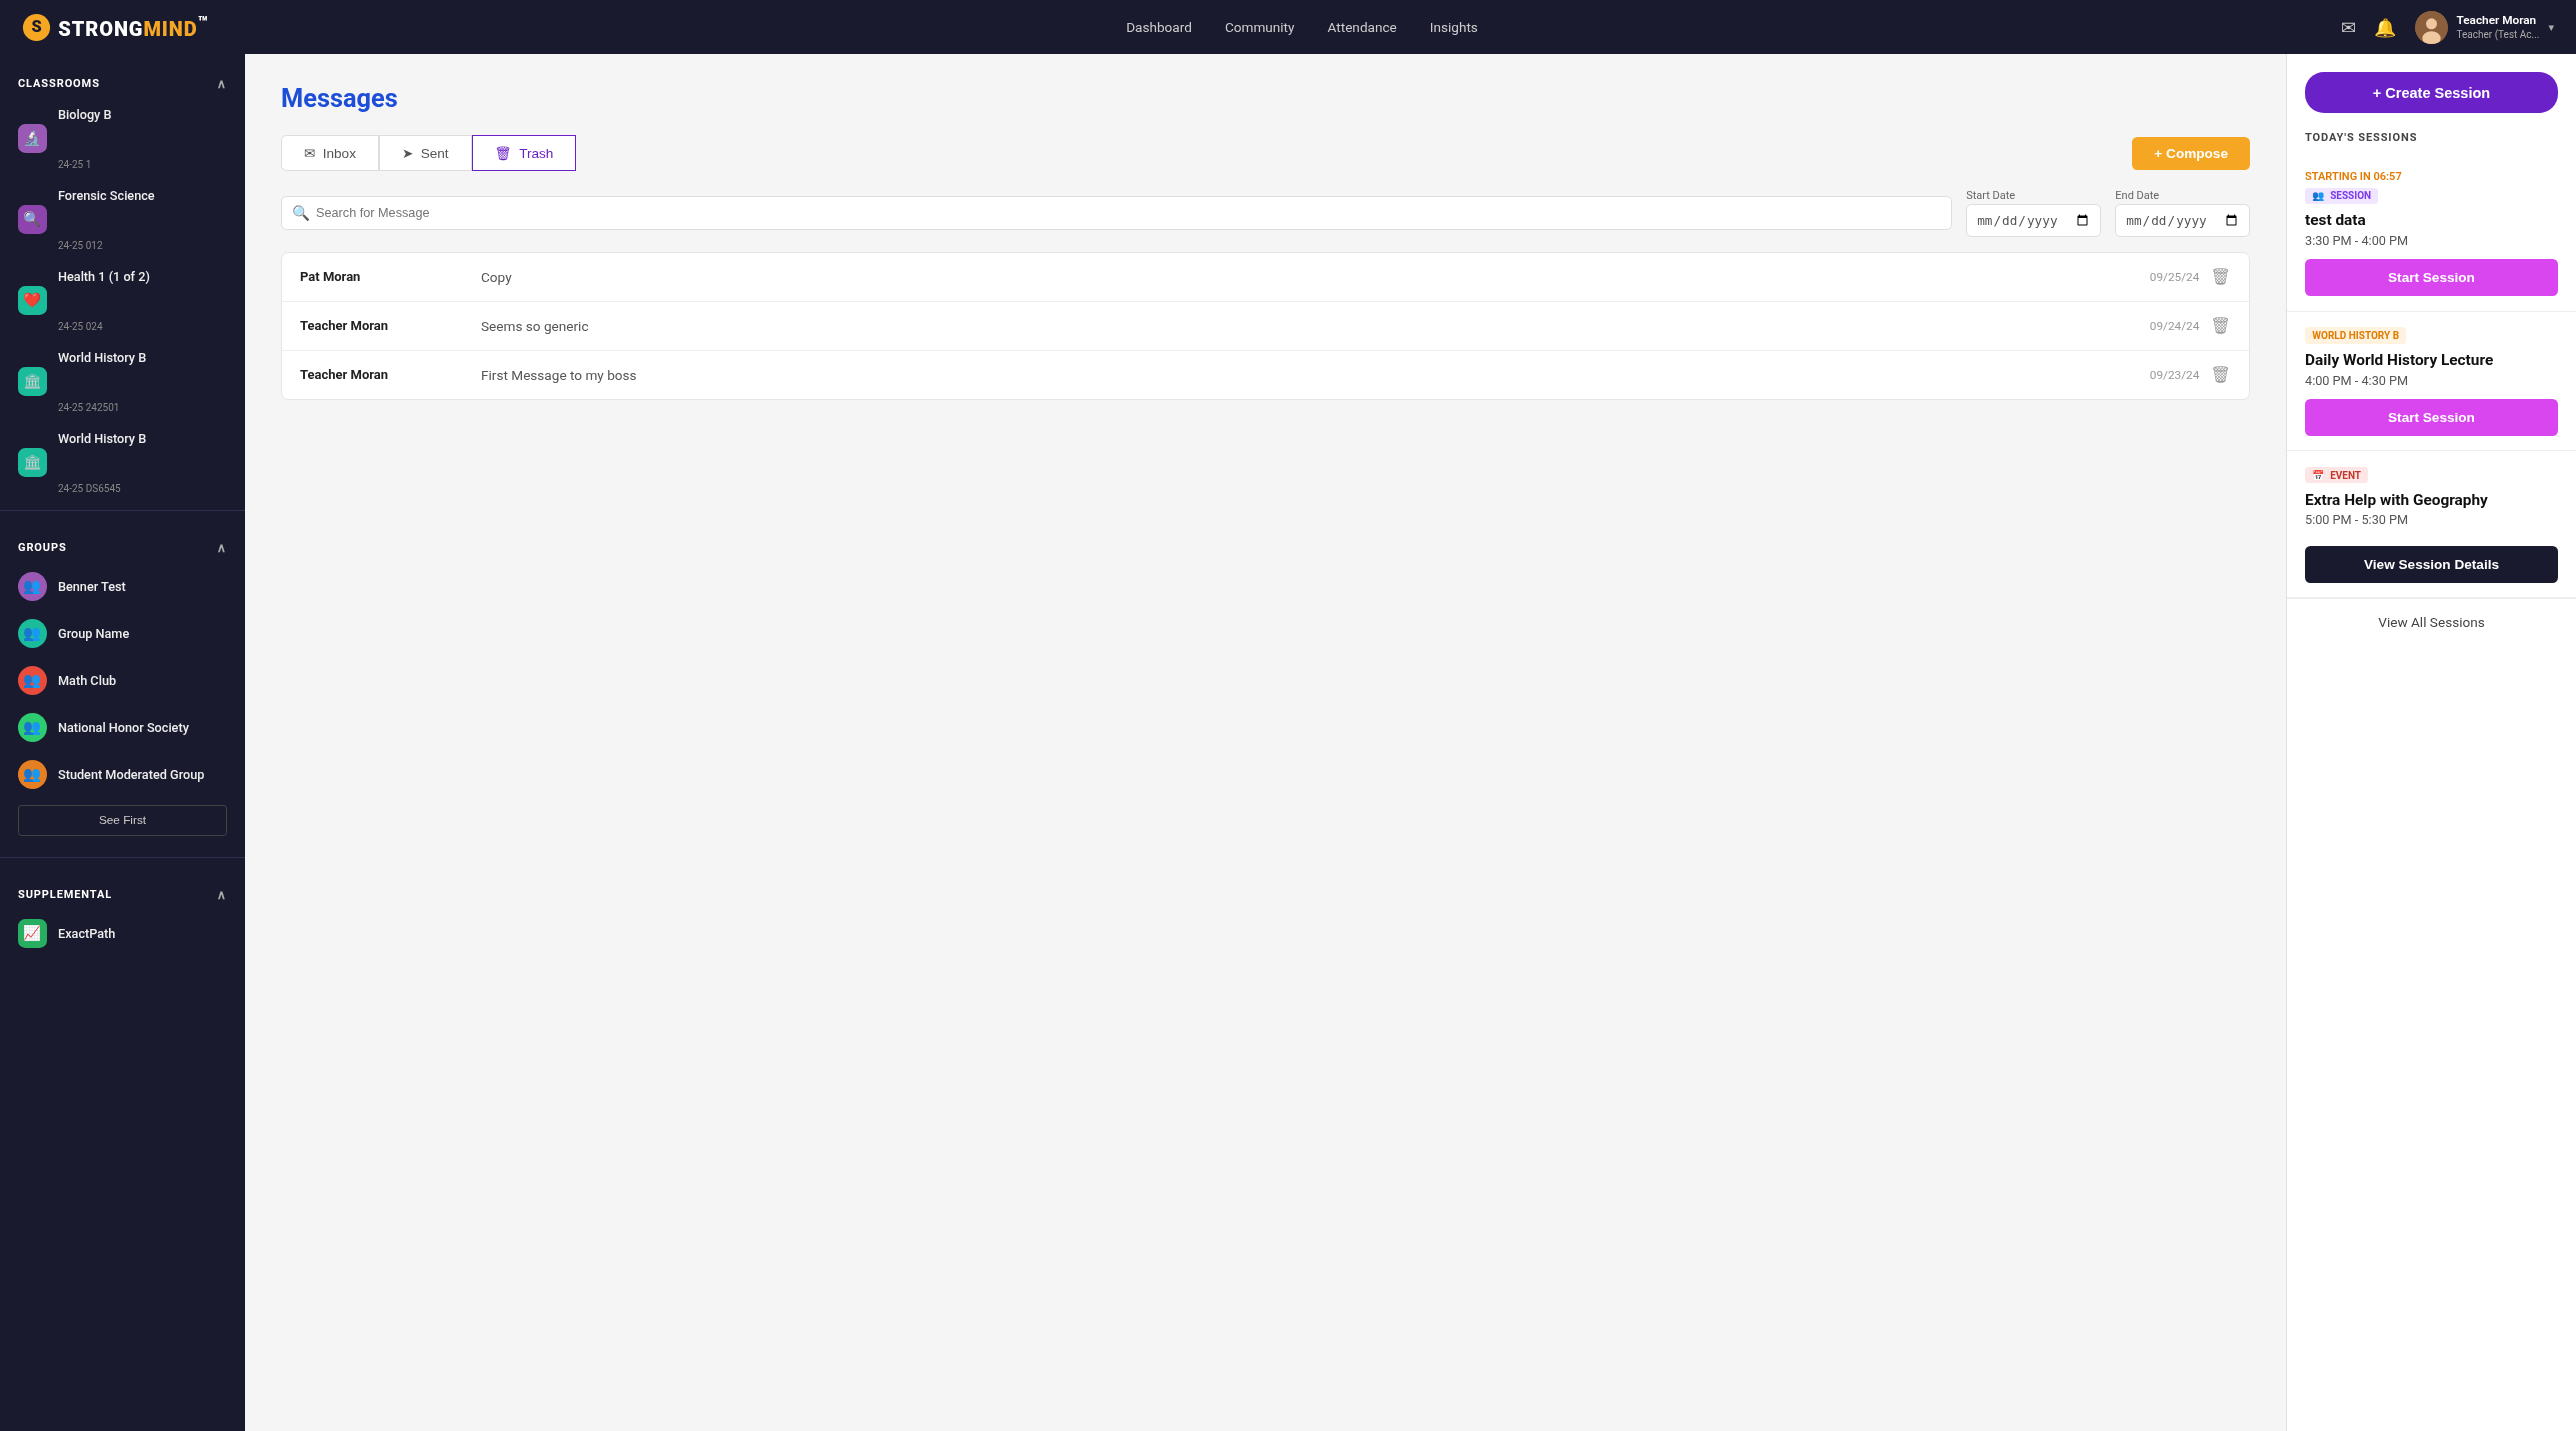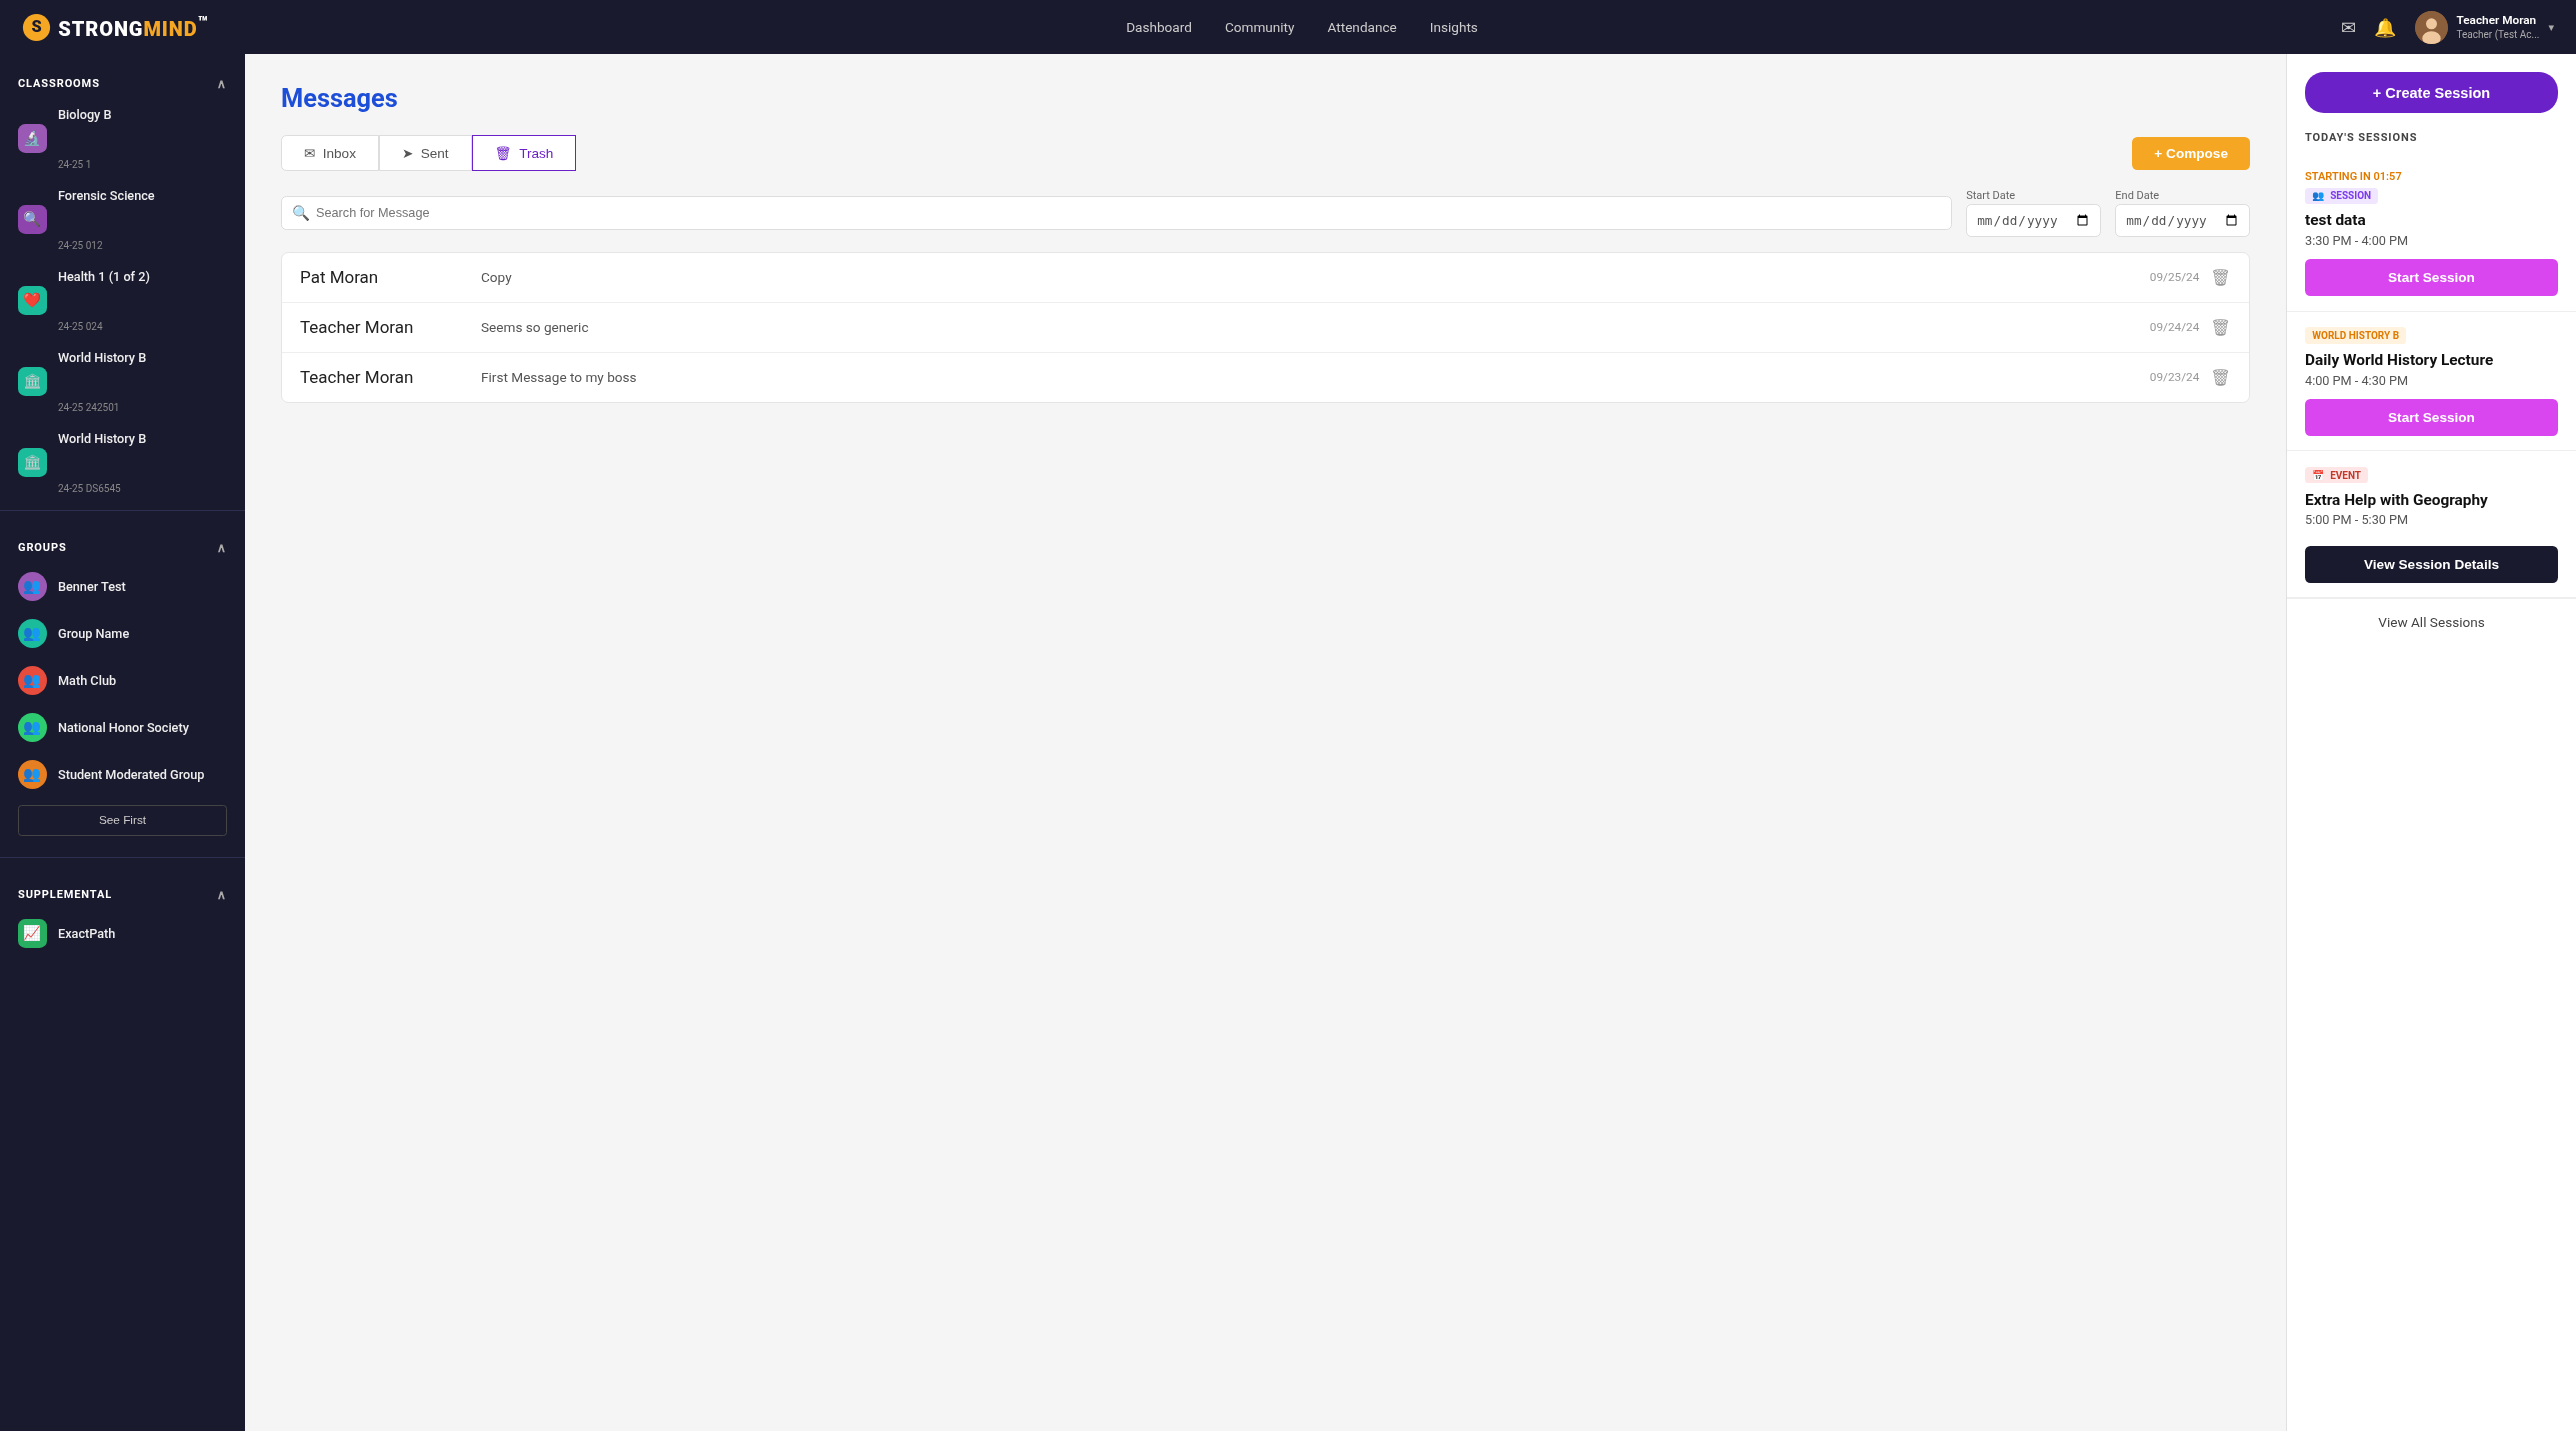--- a/index.html
+++ b/index.html
@@ -92,21 +92,21 @@
     .date-field { display: flex; flex-direction: column; gap: 1.8px; }
     .date-label { font-size: 11px; color: #666; }
     .date-input { padding: 7.3px 9px; border: 0.9px solid #ddd; border-radius: 5.4px; font-size: 12.7px; color: #555; background: #fff; }
 
     
     .messages-table { background: #fff; border-radius: 7.3px; overflow: hidden; border: 0.9px solid #e5e5e5; }
     .table-row {
       display: flex; align-items: center; padding: 14.5px 18px; border-bottom: 0.9px solid #eee; cursor: pointer;
     }
     .table-row:last-child { border-bottom: none; }
-    .row-sender { min-width: 181px; font-size: 17px; color: #222; font-weight: 400; }
+    .row-sender { min-width: 181px; font-size: 13px; color: #222; font-weight: 700; }
     .row-subject { flex: 1; font-size: 13.6px; color: #555; }
     .row-date { font-size: 11.8px; color: #999; margin-right: 11px; }
     .row-trash { color: #999; cursor: pointer; font-size: 16.3px; }
 
     
     .pagination { display: flex; flex-direction: column; align-items: center; margin-top: 22px; gap: 11px; }
     .pagination-info { font-size: 12.7px; color: #666; }
     .pagination-controls { display: flex; align-items: center; gap: 7.3px; }
     .page-btn {
       width: 29px; height: 29px; border-radius: 5.4px; display: flex; align-items: center; justify-content: center;
@@ -327,21 +327,21 @@
       </div>
 
     </div>
   </main>
 
   <aside class="right-panel">
     <button class="create-session-btn">+ Create Session</button>
     <div class="todays-sessions-label">TODAY'S SESSIONS</div>
 
     <div class="session-card">
-      <div class="session-time-label">STARTING IN 01:57</div>
+      <div class="session-time-label">STARTING IN 06:57</div>
       <div class="session-tag purple">
         <span>👥</span>
         <span>SESSION</span>
       </div>
       <div class="session-title">test data</div>
       <div class="session-time">3:30 PM - 4:00 PM</div>
       <button class="start-session-btn">Start Session</button>
     </div>
 
     <div class="session-card">

